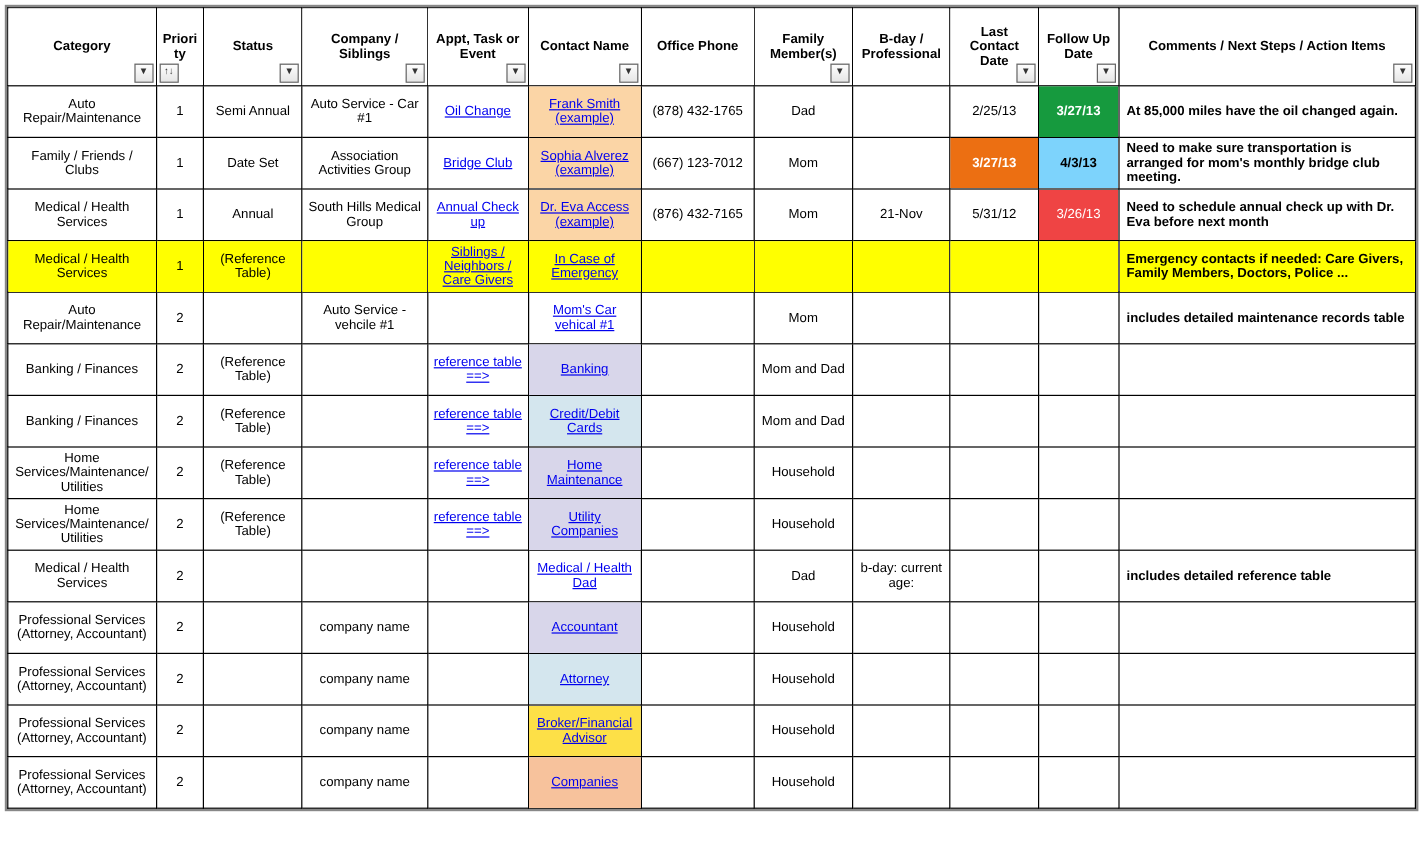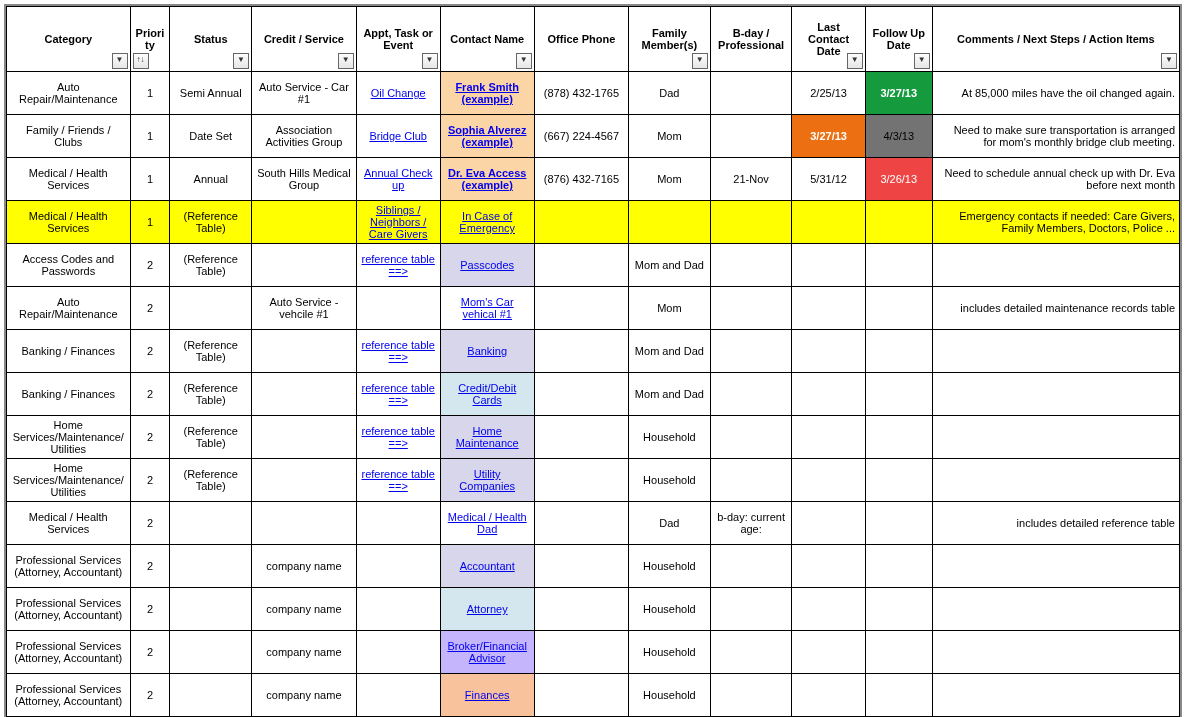--- a/index.html
+++ b/index.html
@@ -39,29 +39,29 @@
     border: 1px solid #666;
     background: linear-gradient(#fdfdfd,#e6e6e6);
     font-size: 8px;
     line-height: 12px;
     color: #333;
     cursor: pointer;
   }
   .filter-right { right: 2px; }
   .filter-left  { left: 2px; }
   .link { color: #0000EE; text-decoration: underline; cursor: pointer; }
-  .comments { text-align: right; padding-left: 6px; }
-  .bg-peach     { background: #fbd5a6; font-weight: bold; }
+  .comments { text-align: left; padding-left: 6px; font-weight: bold; }
+  .bg-peach     { background: #fbd5a6; }
   .bg-lavender  { background: #d8d6ea; }
   .bg-lightblue { background: #d4e6ee; text-align: center; }
-  .bg-lightgreen{ background: #c4b5fd; }
+  .bg-lightgreen{ background: #fde047; }
   .bg-salmon    { background: #f7c29c; }
   .bg-green     { background: #169a3e; color: #fff; font-weight: bold; }
   .bg-orange    { background: #ec6f12; color: #fff; font-weight: bold; }
-  .bg-yellowC   { background: #737373; font-weight: normal; }
+  .bg-yellowC   { background: #7dd3fc; font-weight: bold; }
   .bg-darkred   { background: #ef4444; color: #fff; font-weight: normal; }
   .row-yellow td { background: #ffff00; }
   .row-yellow .link { color: #0000EE; }
   .wrapper {
     border: 2px solid #888;
     padding: 0;
   }
 </style>
 </head>
 <body>
@@ -80,21 +80,21 @@
         <col style="width: 78px;">
         <col style="width: 70px;">
         <col style="width: 64px;">
         <col style="width: 236px;">
       </colgroup>
   <thead>
     <tr>
       <th><span>Category</span><span class="filter-btn filter-right">▼</span></th>
       <th><span>Priority</span><span class="filter-btn filter-left">↑↓</span></th>
       <th><span>Status</span><span class="filter-btn filter-right">▼</span></th>
-      <th><span>Credit / Service</span><span class="filter-btn filter-right">▼</span></th>
+      <th><span>Company / Siblings</span><span class="filter-btn filter-right">▼</span></th>
       <th><span>Appt, Task or Event</span><span class="filter-btn filter-right">▼</span></th>
       <th><span>Contact Name</span><span class="filter-btn filter-right">▼</span></th>
       <th><span>Office Phone</span></th>
       <th><span>Family Member(s)</span><span class="filter-btn filter-right">▼</span></th>
       <th><span>B-day / Professional</span></th>
       <th><span>Last Contact Date</span><span class="filter-btn filter-right">▼</span></th>
       <th><span>Follow Up Date</span><span class="filter-btn filter-right">▼</span></th>
       <th><span>Comments / Next Steps / Action Items</span><span class="filter-btn filter-right">▼</span></th>
     </tr>
   </thead>
@@ -113,21 +113,21 @@
           <td class="bg-green">3/27/13</td>
           <td class="comments">At 85,000 miles have the oil changed again.</td>
         </tr>
         <tr>
           <td>Family / Friends / Clubs</td>
           <td>1</td>
           <td>Date Set</td>
           <td>Association Activities Group</td>
           <td><span class="link">Bridge Club</span></td>
           <td class="bg-peach"><span class="link">Sophia Alverez (example)</span></td>
-          <td>(667) 224-4567</td>
+          <td>(667) 123-7012</td>
           <td>Mom</td>
           <td></td>
           <td class="bg-orange">3/27/13</td>
           <td class="bg-yellowC">4/3/13</td>
           <td class="comments">Need to make sure transportation is arranged for mom's monthly bridge club meeting.</td>
         </tr>
         <tr>
           <td>Medical / Health Services</td>
           <td>1</td>
           <td>Annual</td>
@@ -149,34 +149,20 @@
           <td><span class="link">Siblings / Neighbors / Care Givers</span></td>
           <td><span class="link">In Case of Emergency </span></td>
           <td></td>
           <td></td>
           <td></td>
           <td></td>
           <td></td>
           <td class="comments">Emergency contacts if needed: Care Givers, Family Members, Doctors, Police ...</td>
         </tr>
         <tr>
-          <td>Access Codes and Passwords</td>
-          <td>2</td>
-          <td>(Reference Table)</td>
-          <td></td>
-          <td><span class="link">reference table ==&gt;</span></td>
-          <td class="bg-lavender"><span class="link">Passcodes </span></td>
-          <td></td>
-          <td>Mom and Dad</td>
-          <td></td>
-          <td></td>
-          <td></td>
-          <td class="comments"></td>
-        </tr>
-        <tr>
           <td>Auto Repair/Maintenance</td>
           <td>2</td>
           <td></td>
           <td>Auto Service - vehcile #1</td>
           <td></td>
           <td><span class="link">Mom's Car vehical #1</span></td>
           <td></td>
           <td>Mom</td>
           <td></td>
           <td></td>
@@ -294,21 +280,21 @@
           <td></td>
           <td></td>
           <td class="comments"></td>
         </tr>
         <tr>
           <td>Professional Services (Attorney, Accountant)</td>
           <td>2</td>
           <td></td>
           <td>company name</td>
           <td></td>
-          <td class="bg-salmon"><span class="link">Finances </span></td>
+          <td class="bg-salmon"><span class="link">Companies </span></td>
           <td></td>
           <td>Household</td>
           <td></td>
           <td></td>
           <td></td>
           <td class="comments"></td>
         </tr>
       </tbody>
 </table>
 </div>

